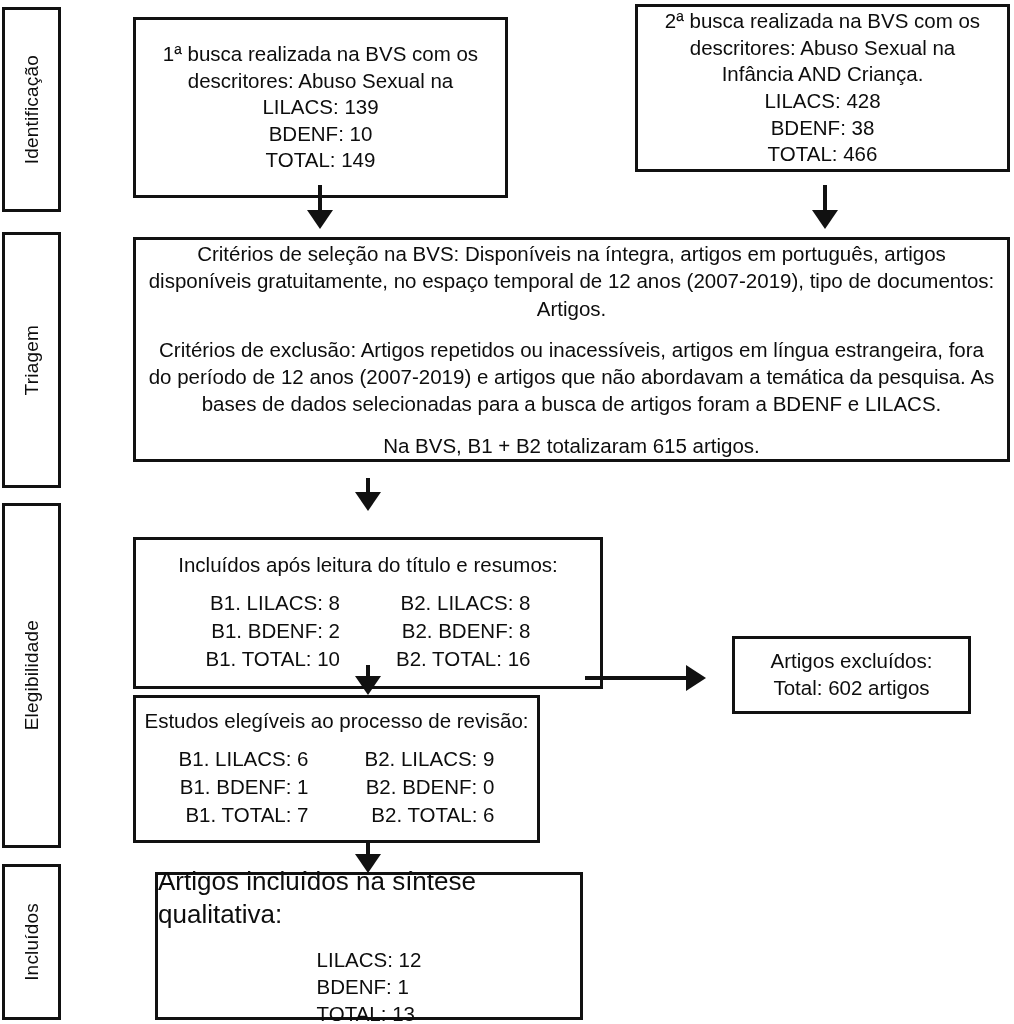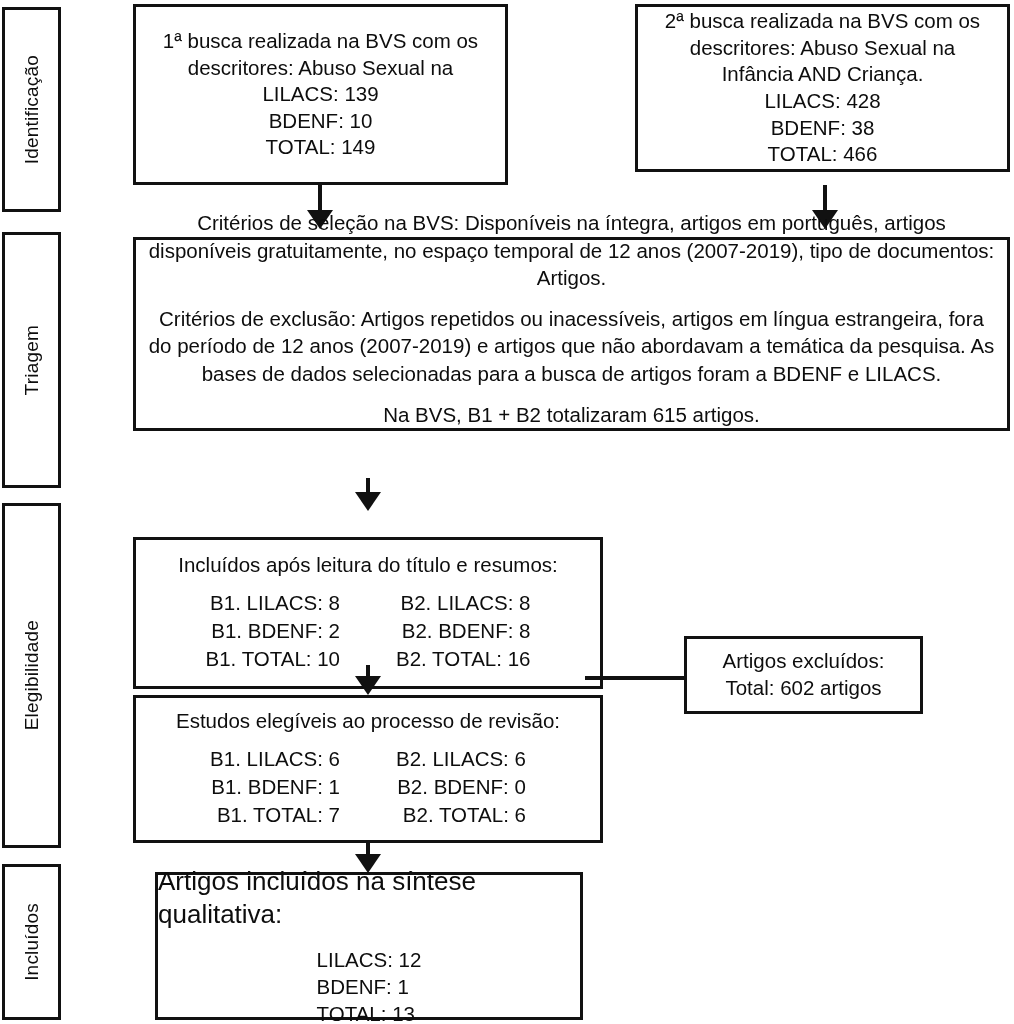--- a/index.html
+++ b/index.html
@@ -145,21 +145,21 @@
   </div>
 
   <div class="stage" style="top:503px; height:345px;">
     <span class="stage-label">Elegibilidade</span>
   </div>
 
   <div class="stage" style="top:864px; height:156px;">
     <span class="stage-label">Incluídos</span>
   </div>
 
-  <div class="box" style="left:133px; top:4px; width:375px; height:181px;">
+  <div class="box" style="left:133px; top:17px; width:375px; height:181px;">
     <div class="lines">
       <span class="ln">1ª busca realizada na BVS com os</span>
       <span class="ln">descritores: Abuso Sexual na</span>
       <span class="ln">LILACS: 139</span>
       <span class="ln">BDENF: 10</span>
       <span class="ln">TOTAL: 149</span>
     </div>
   </div>
 
   <div class="box" style="left:635px; top:4px; width:375px; height:168px;">
@@ -172,21 +172,21 @@
       <span class="ln">TOTAL: 466</span>
     </div>
   </div>
 
   <div class="vline" style="left:318px; top:185px; height:27px;"></div>
   <div class="arrow-down" style="left:307px; top:210px;"></div>
 
   <div class="vline" style="left:823px; top:185px; height:27px;"></div>
   <div class="arrow-down" style="left:812px; top:210px;"></div>
 
-  <div class="box" style="left:133px; top:237px; width:877px; height:194px; justify-content:flex-end;">
+  <div class="box" style="left:133px; top:237px; width:877px; height:225px; justify-content:flex-start;">
     <div class="para">
       <p>Critérios de seleção na BVS: Disponíveis na íntegra, artigos em português, artigos disponíveis gratuitamente, no espaço temporal de 12 anos (2007-2019), tipo de documentos: Artigos.</p>
       <p>Critérios de exclusão: Artigos repetidos ou inacessíveis, artigos em língua estrangeira, fora do período de 12 anos (2007-2019) e artigos que não abordavam a temática da pesquisa. As bases de dados selecionadas para a busca de artigos foram a BDENF e LILACS.</p>
       <p>Na BVS, B1 + B2 totalizaram 615 artigos.</p>
     </div>
   </div>
 
   <div class="vline" style="left:366px; top:478px; height:18px;"></div>
   <div class="arrow-down" style="left:355px; top:492px;"></div>
 
@@ -205,37 +205,37 @@
       </div>
     </div>
   </div>
 
   <div class="vline" style="left:366px; top:665px; height:14px;"></div>
   <div class="arrow-down" style="left:355px; top:676px;"></div>
 
   <div class="hline" style="left:585px; top:676px; width:104px;"></div>
   <div class="arrow-right" style="left:686px; top:665px;"></div>
 
-  <div class="box" style="left:684px; top:636px; width:239px; height:78px;">
+  <div class="box" style="left:732px; top:636px; width:239px; height:78px;">
     <div class="lines">
       <span class="ln">Artigos excluídos:</span>
       <span class="ln">Total: 602 artigos</span>
     </div>
   </div>
 
-  <div class="box" style="left:133px; top:695px; width:470px; height:148px;">
+  <div class="box" style="left:133px; top:695px; width:407px; height:148px;">
     <div class="head-line">Estudos elegíveis ao processo de revisão:</div>
     <div class="cols">
       <div class="col">
         <span class="ln">B1. LILACS: 6</span>
         <span class="ln">B1. BDENF: 1</span>
         <span class="ln">B1. TOTAL: 7</span>
       </div>
       <div class="col">
-        <span class="ln">B2. LILACS: 6</span>
+        <span class="ln">B2. LILACS: 9</span>
         <span class="ln">B2. BDENF: 0</span>
         <span class="ln">B2. TOTAL: 6</span>
       </div>
     </div>
   </div>
 
   <div class="vline" style="left:366px; top:843px; height:15px;"></div>
   <div class="arrow-down" style="left:355px; top:854px;"></div>
 
   <div class="box" style="left:155px; top:872px; width:428px; height:148px;">

